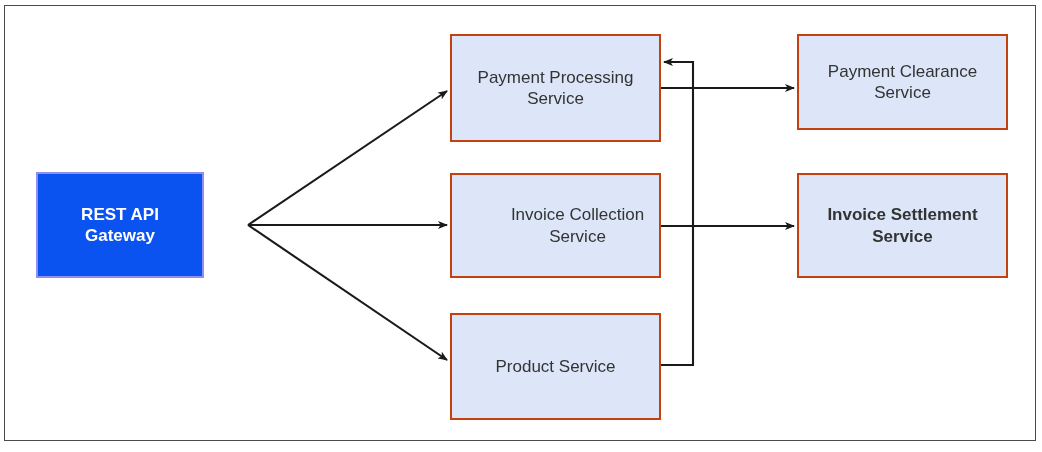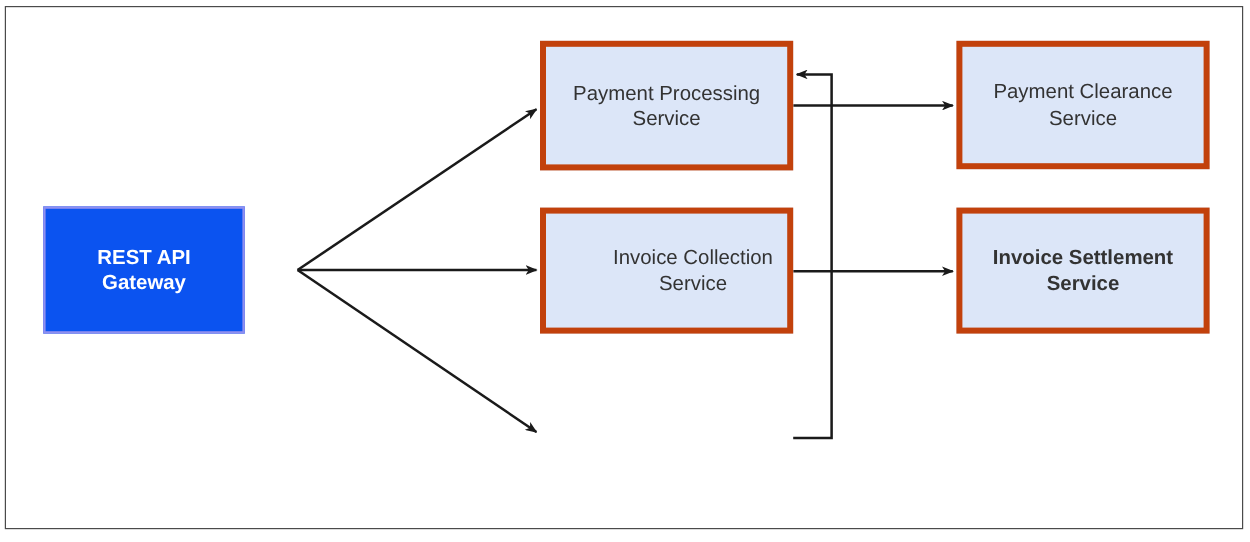--- a/index.html
+++ b/index.html
@@ -45,21 +45,21 @@
   }
   .node-gateway {
     background: #0b53f0;
     border: 2px solid #8f8ff0;
     color: #ffffff;
     font-size: 17px;
     font-weight: bold;
   }
   .node-service {
     background: #dce6f8;
-    border: 5px solid #c2410c;
+    border: 2px solid #c2410c;
     color: #333333;
     font-size: 17px;
     font-weight: normal;
   }
   .node-label {
     padding: 0 8px;
     white-space: pre-line;
   }
 </style>
 </head>
@@ -97,22 +97,25 @@
   <div class="node node-service" style="left:450px; top:34px; width:211px; height:108px;">
     <span class="node-label">Payment Processing
 Service</span>
   </div>
 
   <div class="node node-service" style="left:450px; top:173px; width:211px; height:105px;padding-left:44px;">
     <span class="node-label">Invoice Collection
 Service</span>
   </div>
 
+  <div class="node node-service" style="left:450px; top:313px; width:211px; height:107px;">
+    <span class="node-label">Product Service</span>
+  </div>
 
-  <div class="node node-service" style="left:797px; top:34px; width:211px; height:107px;">
+  <div class="node node-service" style="left:797px; top:34px; width:211px; height:96px;">
     <span class="node-label">Payment Clearance
 Service</span>
   </div>
 
   <div class="node node-service" style="left:797px; top:173px; width:211px; height:105px;font-weight:bold;">
     <span class="node-label">Invoice Settlement
 Service</span>
   </div>
 </div>
 

